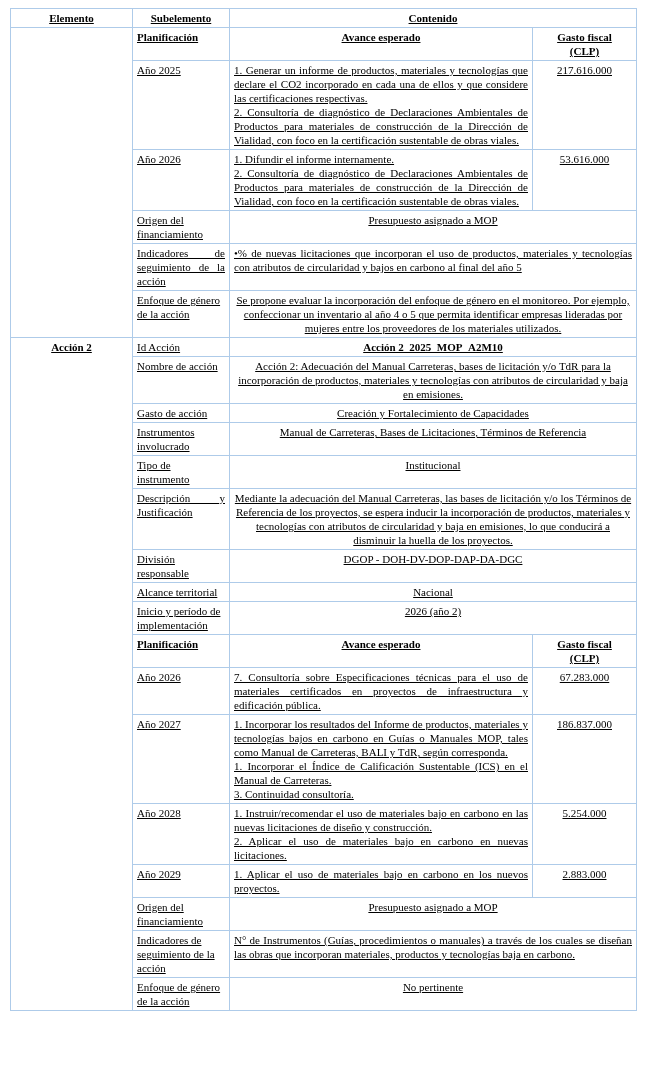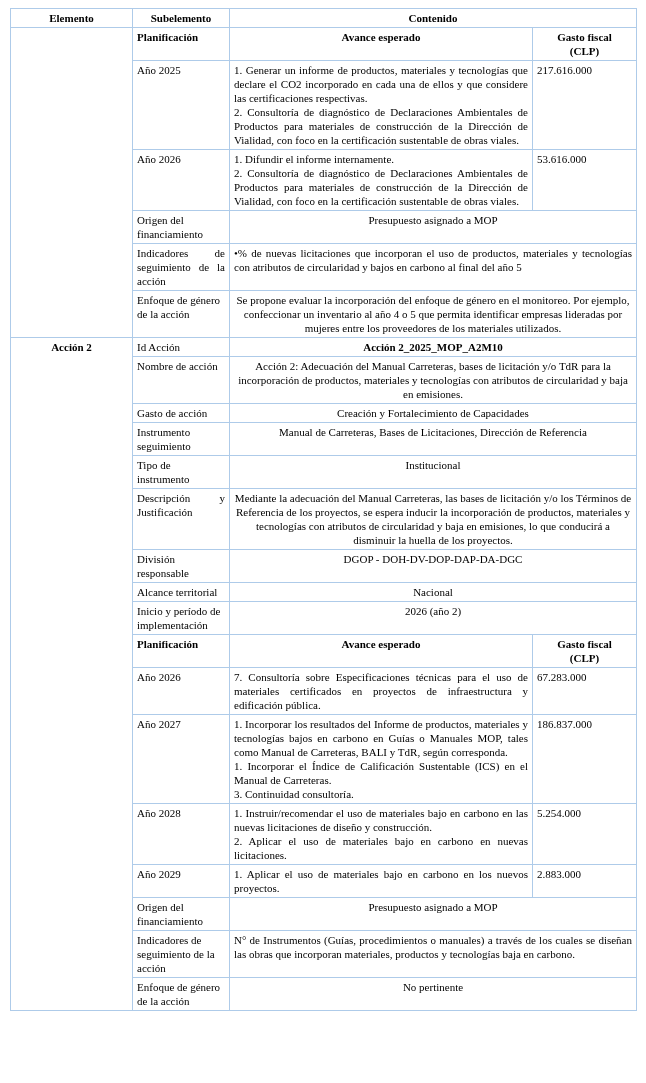--- a/index.html
+++ b/index.html
@@ -12,31 +12,32 @@
     color: #000000;
   }
   .page {
     padding: 8px 0 0 10px;
   }
   table.doc-table {
     border-collapse: collapse;
     table-layout: fixed;
     width: 626px;
     font-size: 11px;
+    text-decoration: underline;
   }
   table.doc-table td {
     border: 1px solid #aecbe9;
     vertical-align: top;
     padding: 2px 4px;
     line-height: 14px;
     overflow: hidden;
   }
   .b      { font-weight: bold; }
   .center { text-align: center; }
-  .right  { text-align: left; padding-right: 3px; }
+  .right  { text-align: center; padding-right: 3px; }
   .just   { text-align: justify; }
   .para   { text-align: justify; }
 </style>
 </head>
 <body>
 
 <div class="page">
   <table class="doc-table">
     <colgroup>
       <col style="width:122px">
@@ -105,22 +106,22 @@
       <td>Nombre de acción</td>
       <td class="center" colspan="2">Acción 2: Adecuación del Manual Carreteras, bases de licitación y/o TdR para la incorporación de productos, materiales y tecnologías con atributos de circularidad y baja en emisiones.</td>
     </tr>
 
     <tr>
       <td>Gasto de acción</td>
       <td class="center" colspan="2">Creación y Fortalecimiento de Capacidades</td>
     </tr>
 
     <tr>
-      <td>Instrumento seguimiento</td>
-      <td class="center" colspan="2">Manual de Carreteras, Bases de Licitaciones, Dirección de Referencia</td>
+      <td>Instrumentos involucrado</td>
+      <td class="center" colspan="2">Manual de Carreteras, Bases de Licitaciones, Términos de Referencia</td>
     </tr>
 
     <tr>
       <td>Tipo de instrumento</td>
       <td class="center" colspan="2">Institucional</td>
     </tr>
 
     <tr>
       <td class="just">Descripción y Justificación</td>
       <td class="center" colspan="2">Mediante la adecuación del Manual Carreteras, las bases de licitación y/o los Términos de Referencia de los proyectos, se espera inducir la incorporación de productos, materiales y tecnologías con atributos de circularidad y baja en emisiones, lo que conducirá a disminuir la huella de los proyectos.</td>

